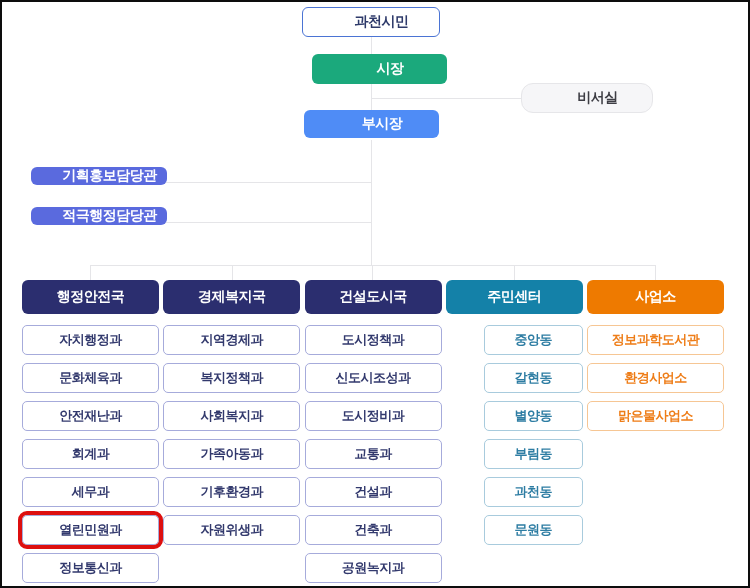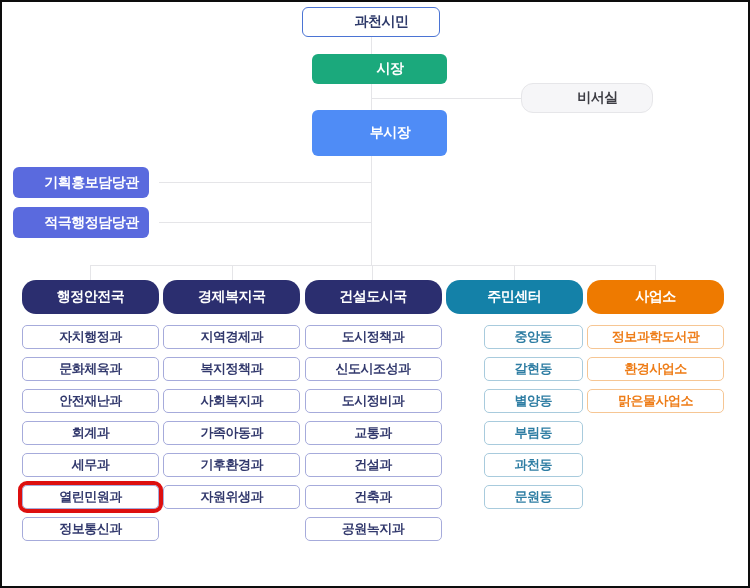--- a/index.html
+++ b/index.html
@@ -50,49 +50,49 @@
   .box-mayor {
     left: 310px; top: 52px; width: 135px; height: 30px;
     background: var(--green); color: #fff;
   }
   .box-secretary {
     left: 519px; top: 81px; width: 132px; height: 30px;
     background: #f6f6f8; border: 1px solid #e6e6e9;
     color: #3d3d44; border-radius: 12px;
   }
   .box-vice {
-    left: 302px; top: 108px; width: 135px; height: 46px;
-    background: var(--blue); color: #fff; margin-left: 8px;
+    left: 302px; top: 108px; width: 135px; height: 28px;
+    background: var(--blue); color: #fff;
   }
   .box-staff1, .box-staff2 {
-    left: 11px; width: 136px; height: 31px;
+    left: 29px; width: 136px; height: 18px;
     background: var(--indigo); color: #fff;
   }
   .box-staff1 { top: 165px; }
   .box-staff2 { top: 205px; }
 
   
   .columns {
     position: absolute;
     left: 20px; top: 278px; width: 702px;
     display: flex;
     justify-content: space-between;
   }
   .col { width: 137px; }
   .col-header {
     box-sizing: border-box;
     height: 34px;
     margin-bottom: 11px;
-    border-radius: 14px;
+    border-radius: 6px;
     display: flex; align-items: center; justify-content: center;
     color: #fff; font-size: 14px; font-weight: 700; letter-spacing: -0.5px;
   }
   .cell {
     box-sizing: border-box;
-    height: 24px;
+    height: 30px;
     margin-bottom: 8px;
     border-radius: 5px;
     background: #fff;
     display: flex; align-items: center; justify-content: center;
     font-size: 13px; font-weight: 700; letter-spacing: -0.5px;
     cursor: pointer;
   }
   .col.navy   .col-header { background: var(--navy); }
   .col.navy   .cell { border: 1px solid var(--navy-cell-border); color: var(--navy-cell-text); }
   .col.teal   .col-header { background: var(--teal); }

